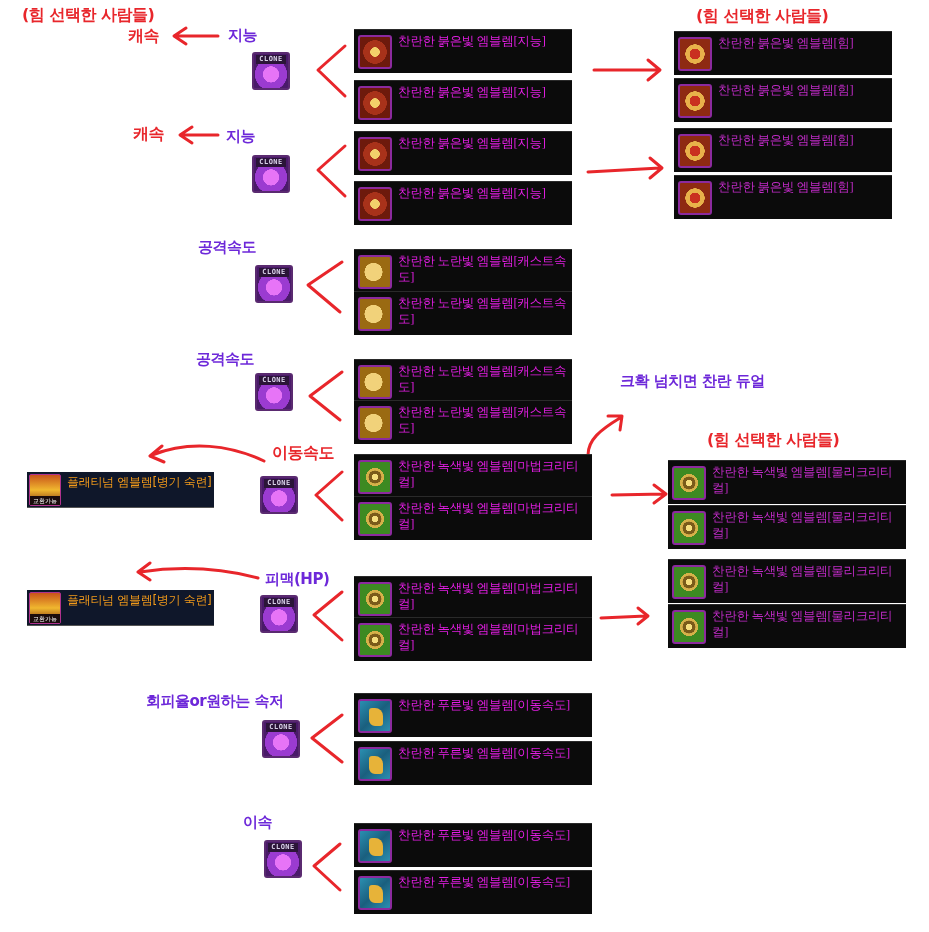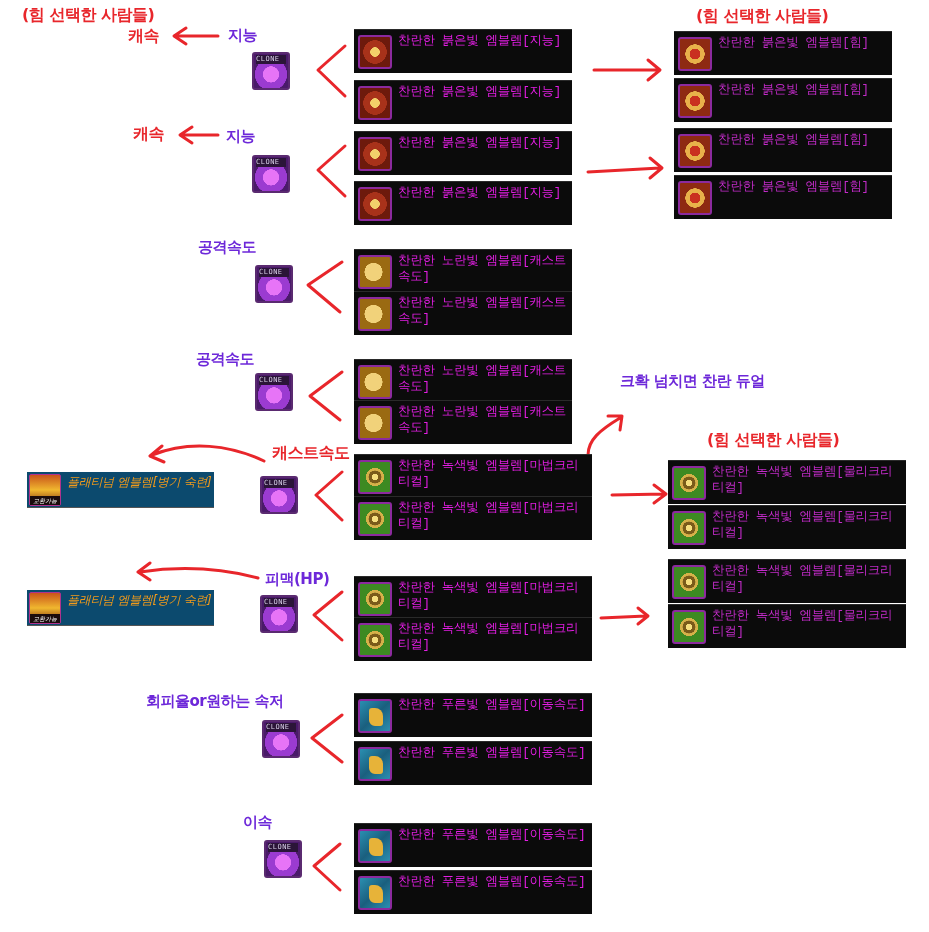--- a/index.html
+++ b/index.html
@@ -12,43 +12,42 @@
     border-top: 1px solid #2a2a2a;
   }
   .item.wide { width: 238px; }
   .item .ico {
     position: absolute; left: 4px; top: 5px; width: 34px; height: 34px;
     border: 2px solid #8c2a9e; border-radius: 3px;
   }
   .item .name {
     position: absolute; left: 44px; top: 3px; right: 4px;
     color: #e41ee4; font-size: 12.5px; line-height: 16px; letter-spacing: -0.3px;
-    font-family: Liberation Mono, monospace; word-break: break-all;
+    font-family: Liberation Serif, serif; word-break: break-all;
   }
   .item.dim .name { color: #c22bc8; }
   .ico.red { background: radial-gradient(circle at 50% 50%, #f2d06a 0 22%, #a8321a 23% 55%, #6d1a0c 56%); }
   .ico.redfist { background: radial-gradient(circle at 50% 50%, #c93020 0 25%, #e8b14a 26% 45%, #8e2a12 46%); }
   .ico.yellow { background: radial-gradient(circle at 45% 50%, #f1d27a 0 40%, #9a6a12 41%); }
   .ico.green { background: radial-gradient(circle at 50% 50%, #f5de7e 0 14%, #7a5b1a 15% 30%, #d6b149 31% 42%, #3d8a22 43%); }
   .ico.blue { background: linear-gradient(135deg, #2a8fb1 0%, #1a5f7e 50%, #2a8fb1 100%); }
   .ico.blue::after { content: ""; position: absolute; left: 9px; top: 7px; width: 14px; height: 18px; background: #e7b339; border-radius: 3px 8px 3px 6px; }
   .clone {
     position: absolute; width: 38px; height: 38px; border-radius: 3px;
     border: 2px solid #5a2a70;
     background: radial-gradient(circle at 50% 60%, #e774f7 0 30%, #9b3bd1 31% 60%, #4a1a6a 61%);
   }
   .clone .tag {
     position: absolute; left: 2px; top: 1px; right: 2px; height: 9px;
-    background: #2b1538; color: #d8d0e8; font-size: 7px; line-height: 9px; text-align: left;
-    font-family: "DejaVu Sans Mono", monospace; font-weight: normal; letter-spacing: 0.5px;
+    background: #2b1538; color: #d8d0e8; font-size: 7px; line-height: 9px; text-align: center;
+    font-family: "DejaVu Sans Mono", monospace; font-weight: bold; letter-spacing: 0.5px;
   }
   .plat {
-    position: absolute; width: 187px; height: 36px; background: #0c4a6e;
+    position: absolute; width: 187px; height: 36px; background: #0f172a;
     border-bottom: 1px solid #555;
-    font-style: italic;
   }
   .plat .pico {
     position: absolute; left: 2px; top: 2px; width: 32px; height: 32px; border-radius: 2px;
     background: linear-gradient(180deg, #c8541a 0%, #f0b72f 50%, #7b2d0c 100%);
     border: 1px solid #b0328e;
   }
   .plat .pico .trade {
     position: absolute; left: 0; right: 0; bottom: 0; height: 9px; background: #1a0c0c;
     color: #fff; font-size: 6px; line-height: 9px; text-align: center;
   }
@@ -87,21 +86,21 @@
     <path d="M588 455 C588 440 600 430 620 418 M608 416 L622 416 L620 430"></path>
   </g>
 </svg>
 
 <div class="lbl-red" style="left:22px;top:5px;">(힘 선택한 사람들)</div>
 <div class="lbl-red" style="left:128px;top:26px;">캐속</div>
 <div class="lbl-red" style="left:133px;top:124px;">캐속</div>
 <div class="lbl-red" style="left:696px;top:6px;">(힘 선택한 사람들)</div>
 <div class="lbl-red" style="left:707px;top:430px;">(힘 선택한 사람들)</div>
 <div class="lbl-black" style="left:620px;top:372px;">크확 넘치면 찬란 듀얼</div>
-<div class="lbl-red" style="left:272px;top:443px;">캐스트속도</div>
+<div class="lbl-red" style="left:272px;top:443px;">이동속도</div>
 
 <div class="lbl-black" style="left:228px;top:26px;">지능</div>
 <div class="lbl-black" style="left:226px;top:127px;">지능</div>
 <div class="lbl-black" style="left:198px;top:238px;">공격속도</div>
 <div class="lbl-black" style="left:196px;top:350px;">공격속도</div>
 <div class="lbl-black" style="left:265px;top:570px;">피맥(HP)</div>
 <div class="lbl-black" style="left:146px;top:692px;">회피율or원하는 속저</div>
 <div class="lbl-black" style="left:243px;top:813px;">이속</div>
 
 <div class="clone" style="left:252px;top:52px;">

